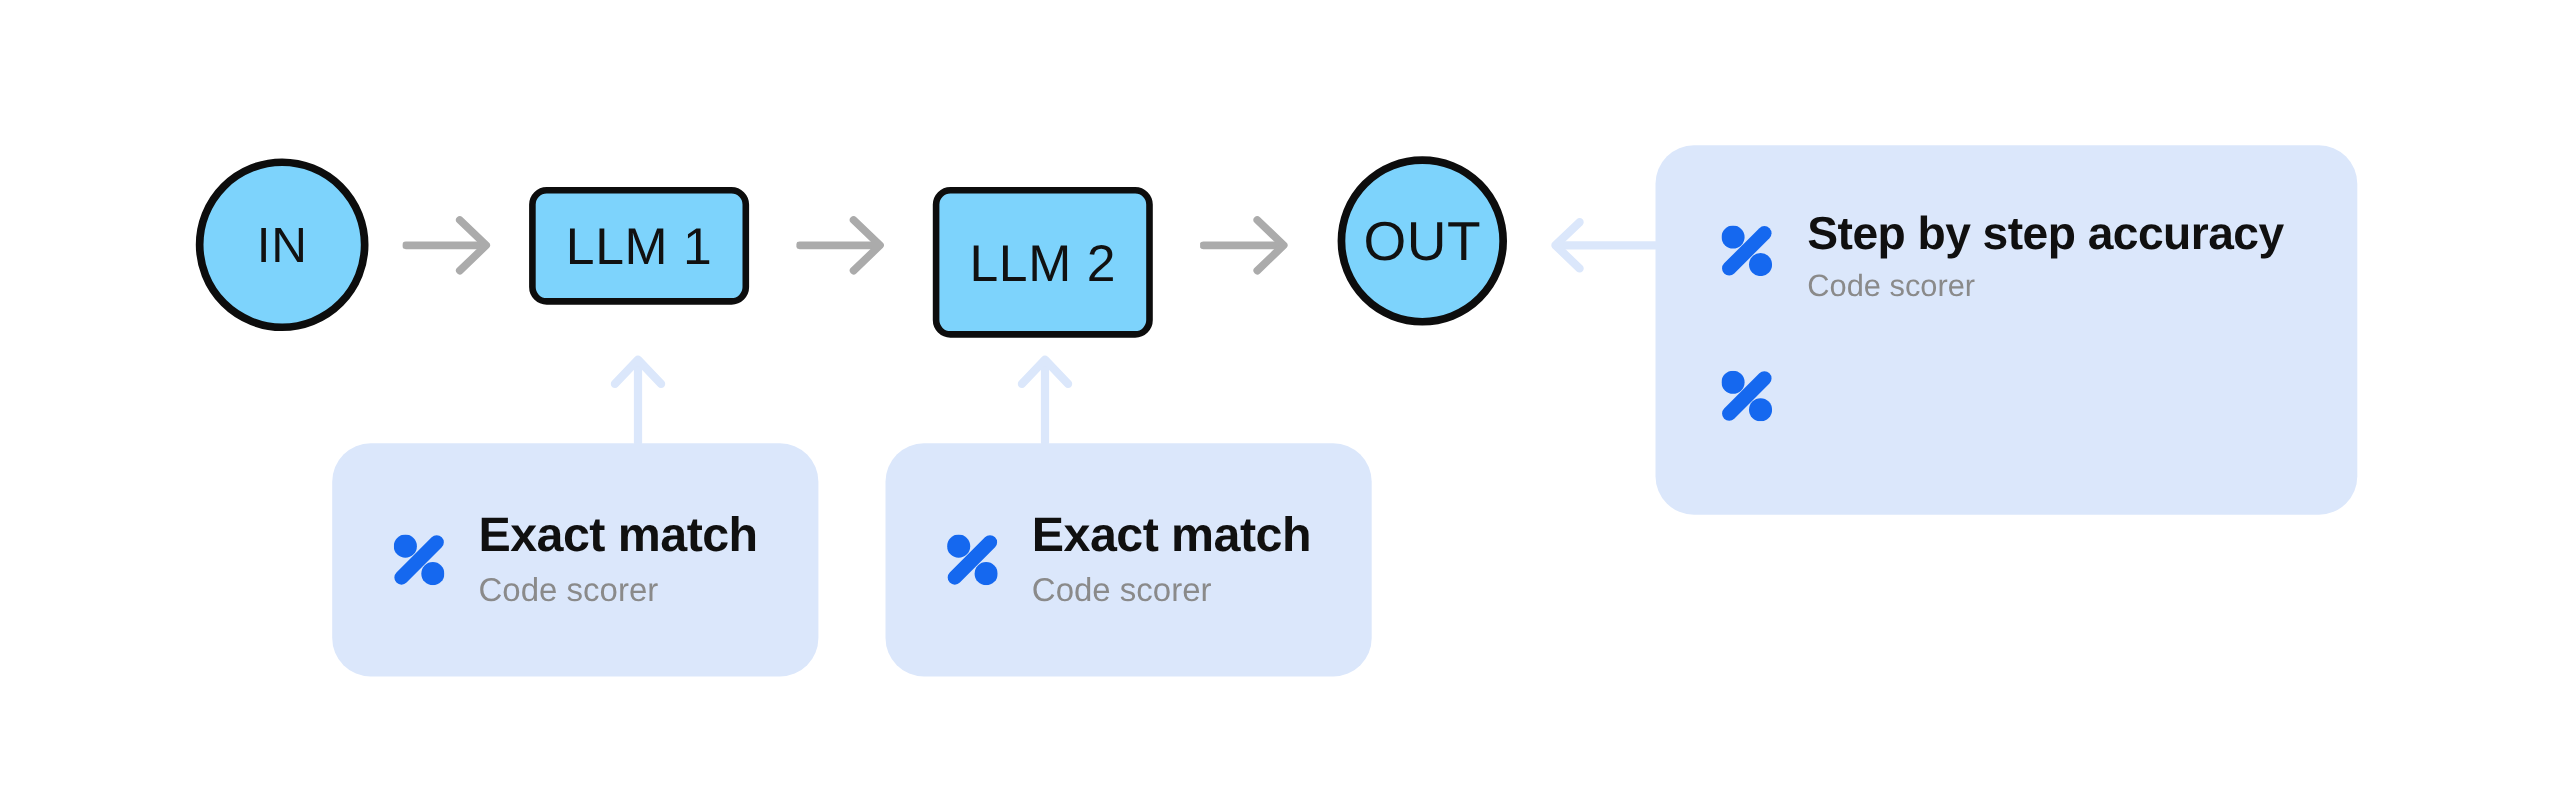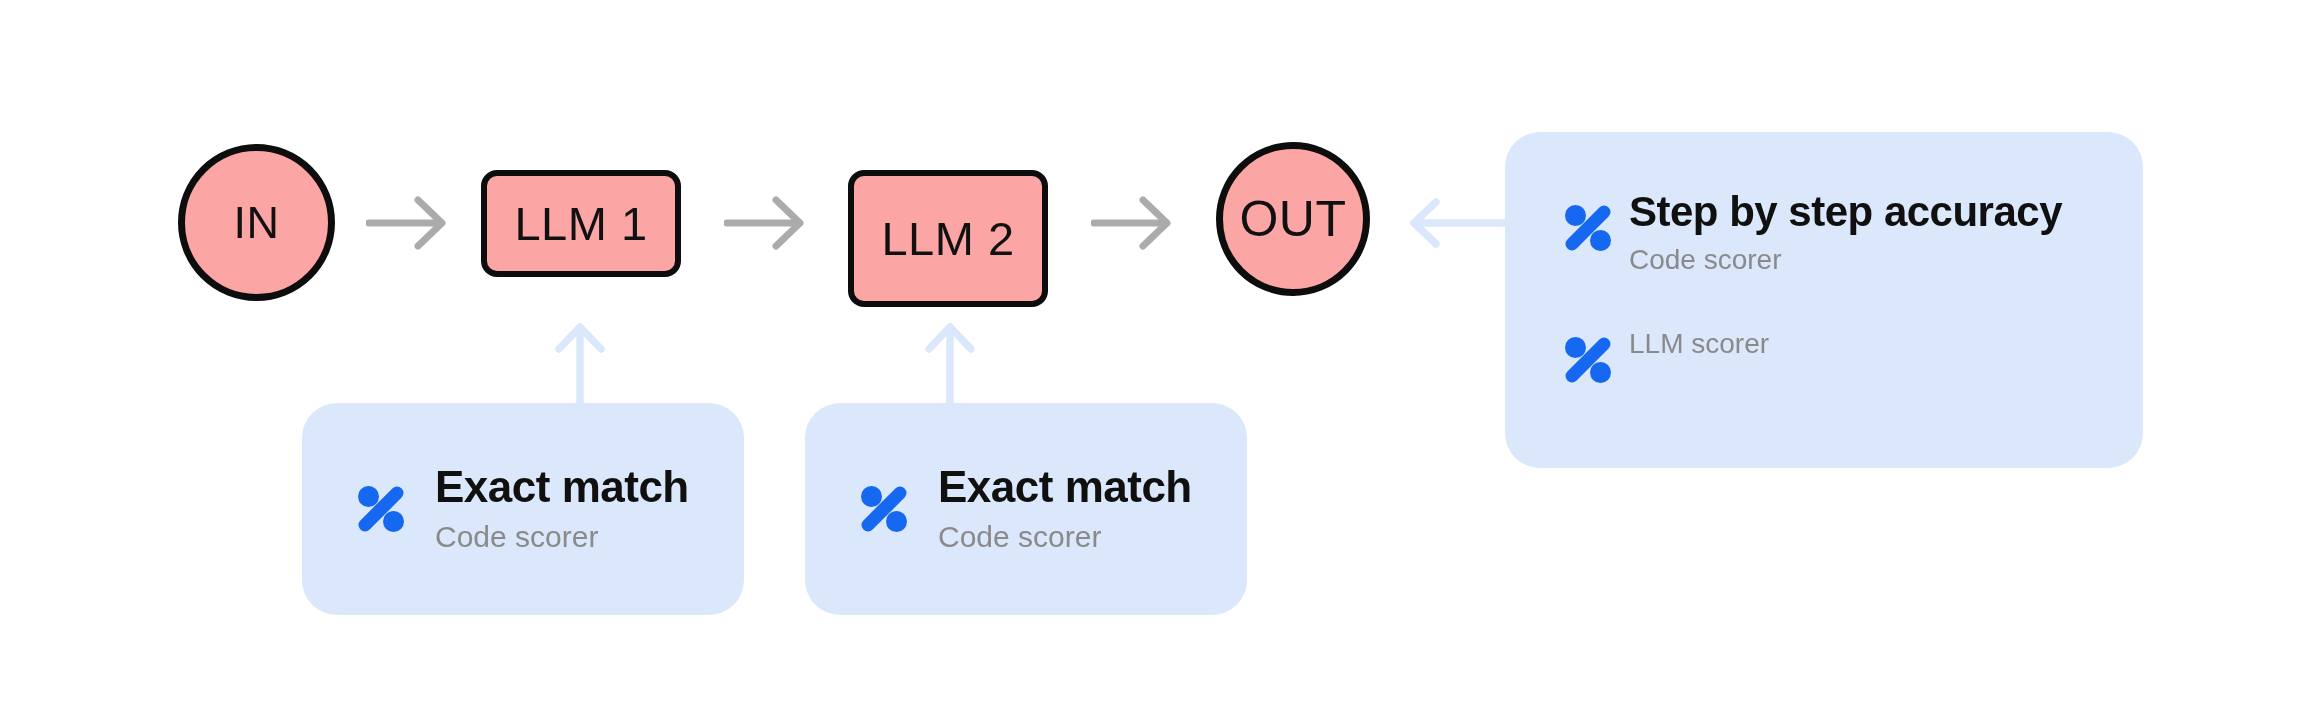--- a/index.html
+++ b/index.html
@@ -22,21 +22,21 @@
     background: var(--background);
     font-family: "Liberation Sans", sans-serif;
     overflow: hidden;
   }
   
   .node {
     position: absolute;
     display: flex;
     align-items: center;
     justify-content: center;
-    background: #fca5a5;
+    background: #7dd3fc;
     color: var(--node-text);
     border: 7px solid var(--node-stroke);
   }
   .node.circle { border-radius: 50%; }
   .node.box { border-radius: 16px; border-width: 6px; }
   .node .node-label { line-height: 1; letter-spacing: 0.5px; }
   .node-in    { left: 178px; top: 144px; width: 157px; height: 157px; font-size: 45px; }
   .node-llm1  { left: 481px; top: 170px; width: 200px; height: 107px; font-size: 47px; }
   .node-llm2  { left: 848px; top: 170px; width: 200px; height: 137px; font-size: 47px; }
   .node-out   { left: 1216px; top: 142px; width: 154px; height: 154px; font-size: 50px; align-items: center; }
@@ -66,21 +66,21 @@
   .card-out  { left: 1505px; top: 132px; width: 638px; height: 336px; }
   .card.bottom {
     display: flex;
     align-items: center;
     padding-left: 56px;
     padding-right: 4px;
   }
   .card-out { padding: 56px 36px 0 60px; }
   .scorer-row { display: flex; }
   .card.bottom .scorer-row { align-items: center; gap: 31px; }
-  .card-out .scorer-row { align-items: flex-start; gap: 18px; margin-bottom: 41px; }
+  .card-out .scorer-row { align-items: flex-start; gap: 32px; margin-bottom: 41px; }
   .card-out .scorer-row .pct-icon { margin-top: 17px; }
   .pct-icon { width: 46px; height: 46px; flex: 0 0 auto; }
   .pct-icon .dot { fill: var(--accent-blue); }
   .pct-icon .bar { stroke: var(--accent-blue); stroke-width: 13px; stroke-linecap: round; }
   .scorer-title {
     font-size: 44px;
     font-weight: 700;
     letter-spacing: -0.5px;
     color: var(--title-text);
     line-height: 1.15;
@@ -185,18 +185,17 @@
         <div class="scorer-sub">Code scorer</div>
       </div>
     </div>
     <div class="scorer-row">
       <svg class="pct-icon" viewBox="0 0 46 46">
         <circle class="dot" cx="10.5" cy="10.5" r="10.5"></circle>
         <circle class="dot" cx="35.5" cy="35.5" r="10.5"></circle>
         <line class="bar" x1="7" y1="39" x2="39" y2="7"></line>
       </svg>
       <div class="scorer-text">
-        <div class="scorer-sub">LLM scorer</div>
       </div>
     </div>
   </div>
 
 </div>
 
 </body></html>

